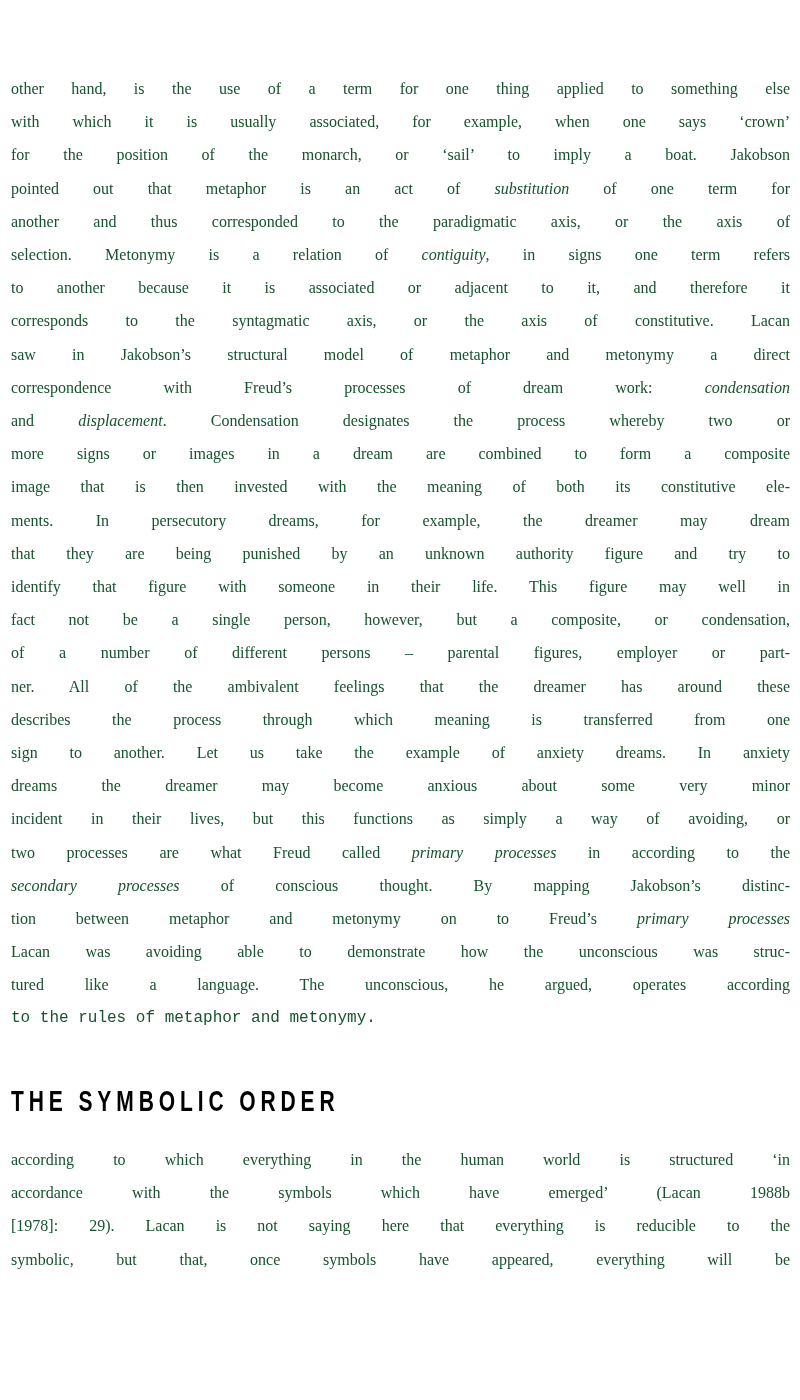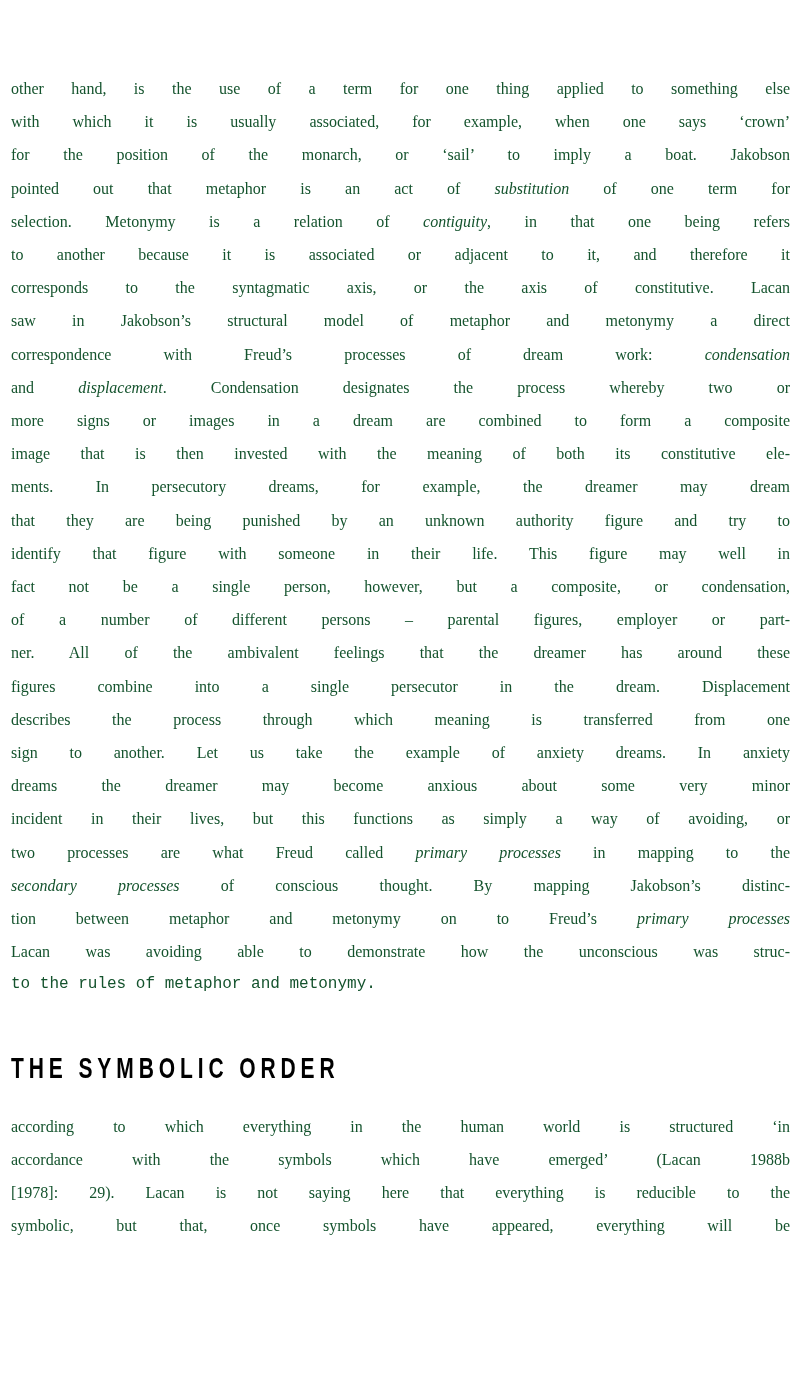--- a/index.html
+++ b/index.html
@@ -59,43 +59,44 @@
 </head>
 <body>
 
 <div class="page">
   <div class="text-block">
     <div class="para">
         <div class="line"><span>other hand, is the use of a term for one thing applied to something else</span></div>
         <div class="line"><span>with which it is usually associated, for example, when one says ‘crown’</span></div>
         <div class="line"><span>for the position of the monarch, or ‘sail’ to imply a boat. Jakobson</span></div>
         <div class="line"><span>pointed out that metaphor is an act of </span><i>substitution</i><span> of one term for</span></div>
-        <div class="line"><span>selection. Metonymy is a relation of </span><i>contiguity</i><span>, in that one being refers</span></div>
+        <div class="line"><span>another and thus corresponded to the paradigmatic axis, or the axis of</span></div>
+        <div class="line"><span>selection. Metonymy is a relation of </span><i>contiguity</i><span>, in signs one term refers</span></div>
         <div class="line"><span>to another because it is associated or adjacent to it, and therefore it</span></div>
         <div class="line"><span>corresponds to the syntagmatic axis, or the axis of constitutive. Lacan</span></div>
         <div class="line"><span>saw in Jakobson’s structural model of metaphor and metonymy a direct</span></div>
         <div class="line"><span>correspondence with Freud’s processes of dream work: </span><i>condensation</i></div>
         <div class="line"><span>and </span><i>displacement</i><span>. Condensation designates the process whereby two or</span></div>
         <div class="line"><span>more signs or images in a dream are combined to form a composite</span></div>
         <div class="line"><span>image that is then invested with the meaning of both its constitutive ele-</span></div>
         <div class="line"><span>ments. In persecutory dreams, for example, the dreamer may dream</span></div>
         <div class="line"><span>that they are being punished by an unknown authority figure and try to</span></div>
         <div class="line"><span>identify that figure with someone in their life. This figure may well in</span></div>
         <div class="line"><span>fact not be a single person, however, but a composite, or condensation,</span></div>
         <div class="line"><span>of a number of different persons – parental figures, employer or part-</span></div>
         <div class="line"><span>ner. All of the ambivalent feelings that the dreamer has around these</span></div>
-        <div class="line"><span>figures combine into a single persecutor in the dream. Displacement</span></div>
         <div class="line"><span>describes the process through which meaning is transferred from one</span></div>
         <div class="line"><span>sign to another. Let us take the example of anxiety dreams. In anxiety</span></div>
         <div class="line"><span>dreams the dreamer may become anxious about some very minor</span></div>
         <div class="line"><span>incident in their lives, but this functions as simply a way of avoiding, or</span></div>
-        <div class="line"><span>two processes are what Freud called </span><i>primary processes</i><span> in mapping to the</span></div>
+        <div class="line"><span>two processes are what Freud called </span><i>primary processes</i><span> in according to the</span></div>
         <div class="line"><i>secondary processes</i><span> of conscious thought. By mapping Jakobson’s distinc-</span></div>
         <div class="line"><span>tion between metaphor and metonymy on to Freud’s </span><i>primary processes</i></div>
         <div class="line"><span>Lacan was avoiding able to demonstrate how the unconscious was struc-</span></div>
+        <div class="line"><span>tured like a language. The unconscious, he argued, operates according</span></div>
         <div class="line last-left"><span>to the rules of metaphor and metonymy.</span></div>
       </div>
     <h2 class="section-heading">THE SYMBOLIC ORDER</h2>
     <div class="para">
         <div class="line"><span>according to which everything in the human world is structured ‘in</span></div>
         <div class="line"><span>accordance with the symbols which have emerged’ (Lacan 1988b</span></div>
         <div class="line"><span>[1978]: 29). Lacan is not saying here that everything is reducible to the</span></div>
         <div class="line"><span>symbolic, but that, once symbols have appeared, everything will be</span></div>
       </div>
   </div>

